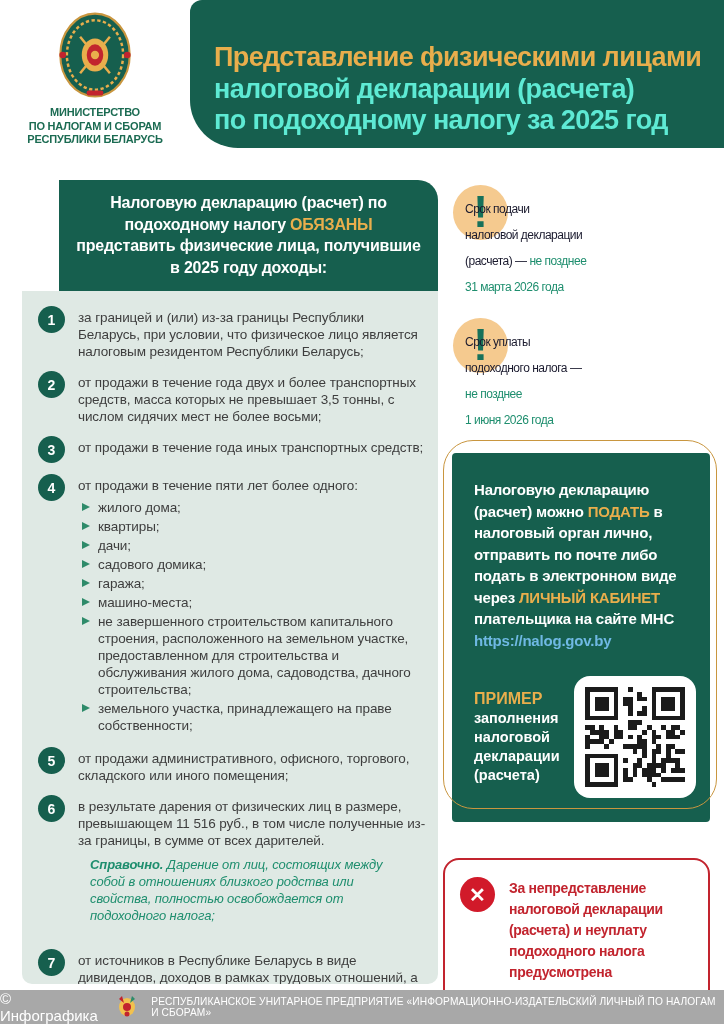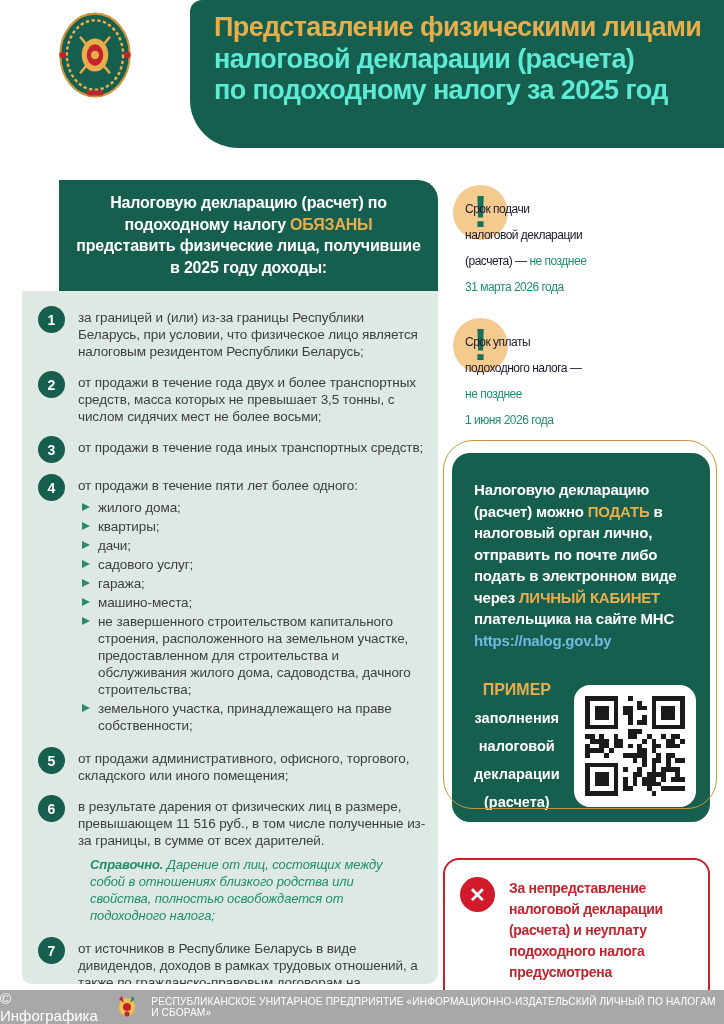--- a/index.html
+++ b/index.html
@@ -6,21 +6,21 @@
   body{
     width:724px;height:1024px;position:relative;background:#ffffff;
     font-family:"Liberation Sans", sans-serif;overflow:hidden;
   }
   
   .ministry{position:absolute;left:0;top:0;width:190px;height:150px;text-align:center;}
   .ministry .emblem{margin-top:12px;}
   .ministry .mtext{font-size:11px;font-weight:bold;color:#1B6B52;line-height:13.5px;margin-top:4px;letter-spacing:-0.2px;}
   .header-green{
     position:absolute;left:190px;top:0;right:0;height:148px;background:#165F4E;
-    border-radius:12px 0 0 48px;padding:12px 10px 0 24px;box-sizing:border-box;
+    border-radius:12px 0 0 48px;padding:42px 10px 0 24px;box-sizing:border-box;
   }
   .title-line{font-size:27px;font-weight:bold;line-height:31.5px;color:#5eead4;letter-spacing:-0.6px;}
   .title-line.gold{color:#E9AE4C;}
   
   .left-col{
     position:absolute;left:22px;top:180px;width:416px;height:804px;
     border-radius:20px 20px 10px 10px;overflow:hidden;display:flex;flex-direction:column;box-sizing:border-box;
   }
   .intro{
     background:#165F4E;color:#fff;text-align:center;font-weight:bold;
@@ -32,49 +32,49 @@
   .num{
     width:27px;height:27px;border-radius:50%;background:#165F4E;color:#fff;
     font-weight:bold;font-size:14px;display:flex;align-items:center;justify-content:center;
     flex:none;margin:0 13px 0 8px;
   }
   .itext{font-size:13.5px;color:#3E3E3E;line-height:17px;padding-top:3px;letter-spacing:-0.1px;}
   .sublist{margin-top:5px;}
   .subrow{display:flex;margin-bottom:2px;}
   .tri{width:0;height:0;border-left:8px solid #2E8B6A;border-top:4.5px solid transparent;
        border-bottom:4.5px solid transparent;margin:4px 8px 0 4px;flex:none;}
-  .note{margin:7px 0 2px 12px;font-style:italic;color:#1E8E6E;font-size:13px;line-height:17px;width:300px;}
+  .note{margin:7px 0 14px 12px;font-style:italic;color:#1E8E6E;font-size:13px;line-height:17px;width:300px;}
   .note b{font-style:italic;}
   
   .deadline{position:absolute;width:256px;}
   .excl{
     position:absolute;left:0;top:0;width:55px;height:55px;border-radius:50%;
     background:#F5CA8F;color:#17715A;font-weight:900;font-size:44px;
     text-align:center;line-height:54px;z-index:1;
   }
   .dtext{
     position:relative;z-index:2;margin-left:12px;padding-top:11px;
     font-weight:normal;font-size:12px;line-height:26px;color:#1A1A2E;letter-spacing:-0.5px;
   }
   .dtext .green{color:#1E8E6E;}
   
   .submit-wrap{position:absolute;left:452px;top:453px;width:258px;height:369px;}
   .gold-frame{
     position:absolute;left:-9px;top:-13px;width:calc(100% + 16px);height:100%;
     border:1.5px solid #C9963F;border-radius:30px;z-index:2;pointer-events:none;box-sizing:border-box;
   }
   .green-box{
-    position:absolute;inset:0;background:#165F4E;border-radius:18px;z-index:1;
+    position:absolute;inset:0;background:#165F4E;border-radius:4px;z-index:1;
     padding:26px 18px 0 22px;box-sizing:border-box;color:#fff;
   }
   .sub-par{font-size:15px;font-weight:bold;line-height:21.5px;letter-spacing:-0.2px;position:relative;z-index:3;}
   .sub-par .gold{color:#E9AE4C;}
   .sub-par a{color:#6FB9E4;text-decoration:none;}
   .qr-row{display:flex;align-items:center;margin-top:25px;position:relative;z-index:3;}
-  .qr-label{width:94px;text-align:center;font-size:14.5px;font-weight:bold;line-height:28px;color:#fff;}
+  .qr-label{width:94px;text-align:left;font-size:14.5px;font-weight:bold;line-height:19px;color:#fff;}
   .qr-label .primer{color:#E9AE4C;font-size:16px;}
   .qr-box{width:100px;height:100px;background:#fff;border-radius:16px;margin-left:14px;padding:11px;flex:none;}
   
   .warning{
     position:absolute;left:443px;top:858px;width:267px;height:150px;background:#fff;
     border:2.5px solid #C2242E;border-radius:16px;box-sizing:border-box;
     padding:18px 10px 0 64px;
   }
   .cross{
     position:absolute;left:15px;top:17px;width:35px;height:35px;border-radius:50%;
@@ -102,20 +102,25 @@
       <circle cx="5" cy="52" r="4" fill="#C2242E"></circle>
       <circle cx="83" cy="52" r="4" fill="#C2242E"></circle>
       <rect x="34" y="95" width="20" height="6" rx="2" fill="#C2242E"></rect>
       <line x1="26" y1="30" x2="62" y2="74" stroke="#E9AE4C" stroke-width="3"></line>
       <line x1="62" y1="30" x2="26" y2="74" stroke="#E9AE4C" stroke-width="3"></line>
       <ellipse cx="44" cy="52" rx="16" ry="20" fill="#E9AE4C"></ellipse>
       <ellipse cx="44" cy="52" rx="10" ry="13" fill="#C2242E"></ellipse>
       <circle cx="44" cy="52" r="5" fill="#E9AE4C"></circle>
     </svg>
   </div>
+  <div class="mtext">
+    <div>МИНИСТЕРСТВО</div>
+    <div>ПО НАЛОГАМ И СБОРАМ</div>
+    <div>РЕСПУБЛИКИ БЕЛАРУСЬ</div>
+  </div>
 </div>
 
 <div class="header-green">
   <div class="title-line gold">Представление физическими лицами</div>
   <div class="title-line">налоговой декларации (расчета)</div>
   <div class="title-line">по подоходному налогу за 2025 год</div>
 </div>
 
 <div class="left-col">
   <div class="intro">
@@ -150,21 +155,21 @@
           <div class="subrow">
               <span class="tri"></span>
               <span>квартиры;</span>
             </div>
           <div class="subrow">
               <span class="tri"></span>
               <span>дачи;</span>
             </div>
           <div class="subrow">
               <span class="tri"></span>
-              <span>садового услуг;</span>
+              <span>садового домика;</span>
             </div>
           <div class="subrow">
               <span class="tri"></span>
               <span>гаража;</span>
             </div>
           <div class="subrow">
               <span class="tri"></span>
               <span>машино-места;</span>
             </div>
           <div class="subrow">

